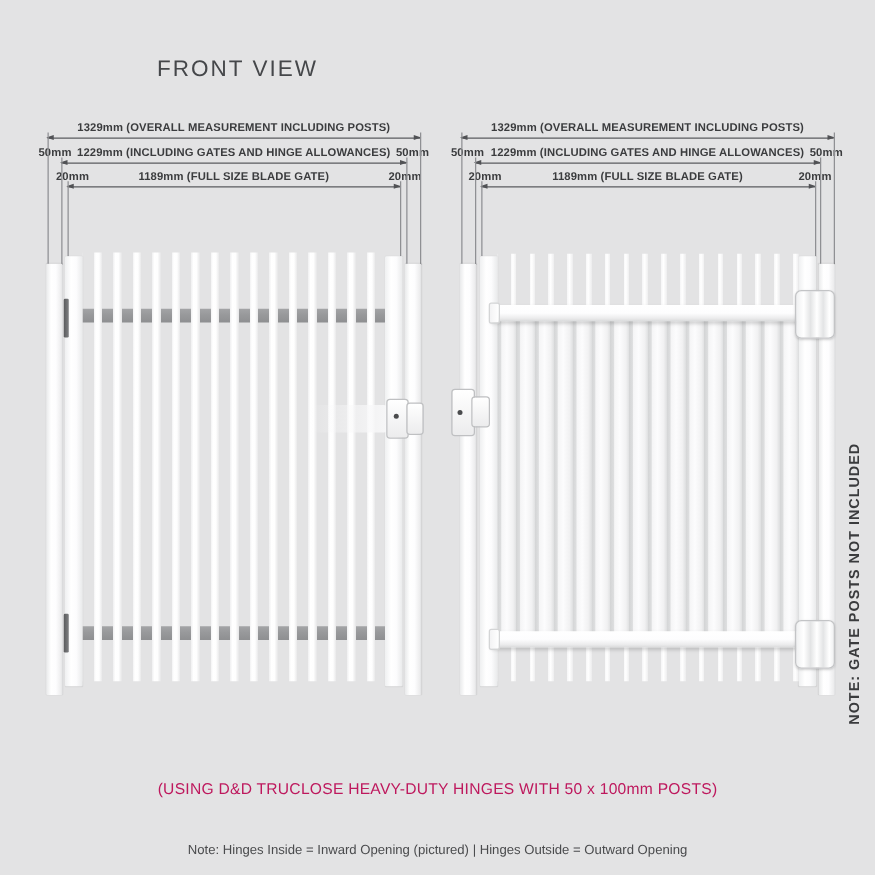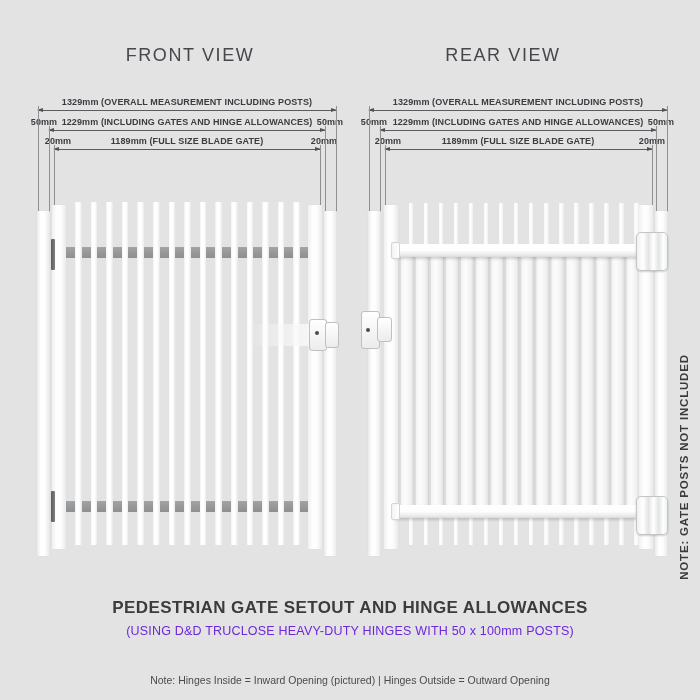--- a/index.html
+++ b/index.html
@@ -43,21 +43,21 @@
     border-radius:3px;}
   .latch-piece{position:absolute;background:linear-gradient(180deg,#ffffff,#ececed);border:1px solid #bfc0c2;border-radius:3px;}
   .latch-dot{position:absolute;width:4px;height:4px;border-radius:50%;background:#4a4b4d;}
 
   .side-note{position:absolute;transform:translate(-50%,-50%) rotate(-90deg);font-size:11.5px;font-weight:700;
     letter-spacing:.8px;color:#3a3b3d;white-space:nowrap;}
 
   .footer-title{position:absolute;left:350px;transform:translateX(-50%);font-size:17px;font-weight:600;
     letter-spacing:.4px;color:#3b3c3e;white-space:nowrap;}
   .footer-subtitle{position:absolute;left:350px;transform:translateX(-50%);font-size:12.5px;font-weight:400;
-    letter-spacing:.2px;color:#6d28d9;white-space:nowrap;}
+    letter-spacing:.2px;color:#be185d;white-space:nowrap;}
   .footer-note{position:absolute;left:350px;transform:translateX(-50%);font-size:10.5px;font-weight:400;
     color:#4a4b4d;white-space:nowrap;}
 </style>
 </head>
 <body>
 
 <div class="canvas">
 
   <div class="view-title" style="left:190px;top:45px;">FRONT VIEW</div>
 
@@ -98,21 +98,20 @@
   <div class="front-blades" style="left:66px;top:202px;width:242px;height:343px;"></div>
 
   <div class="hinge-slot" style="left:51px;top:239px;width:4px;height:31px;"></div>
   <div class="hinge-slot" style="left:51px;top:491px;width:4px;height:31px;"></div>
 
   <div class="latch-blur" style="left:248px;top:324px;width:62px;height:22px;"></div>
   <div class="latch-piece" style="left:309px;top:319px;width:16px;height:30px;"></div>
   <div class="latch-piece" style="left:325px;top:322px;width:12px;height:24px;"></div>
   <div class="latch-dot" style="left:315px;top:331px;"></div>
 
-  <div class="view-title" style="left:503px;top:45px;">REAR VIEW</div>
 
   <div class="dim-label" style="left:518px;top:97px;">1329mm (OVERALL MEASUREMENT INCLUDING POSTS)</div>
   <div class="dim-label" style="left:518px;top:117px;">1229mm (INCLUDING GATES AND HINGE ALLOWANCES)</div>
   <div class="dim-label" style="left:374px;top:117px;">50mm</div>
   <div class="dim-label" style="left:661px;top:117px;">50mm</div>
   <div class="dim-label" style="left:518px;top:136px;">1189mm (FULL SIZE BLADE GATE)</div>
   <div class="dim-label" style="left:388px;top:136px;">20mm</div>
   <div class="dim-label" style="left:652px;top:136px;">20mm</div>
 
   <div class="dim-line" style="left:369px;top:110px;width:298px;">
@@ -151,17 +150,16 @@
 
   <div class="hinge" style="left:636px;top:232px;"></div>
   <div class="hinge" style="left:636px;top:496px;"></div>
 
   <div class="latch-piece" style="left:361px;top:311px;width:17px;height:36px;"></div>
   <div class="latch-piece" style="left:377px;top:317px;width:13px;height:23px;"></div>
   <div class="latch-dot" style="left:366px;top:328px;"></div>
 
   <div class="side-note" style="left:684px;top:467px;">NOTE:  GATE POSTS NOT INCLUDED</div>
 
-  <div class="footer-title" style="top:598px;">PEDESTRIAN GATE SETOUT AND HINGE ALLOWANCES</div>
   <div class="footer-subtitle" style="top:624px;">(USING D&amp;D TRUCLOSE HEAVY-DUTY HINGES WITH 50 x 100mm POSTS)</div>
   <div class="footer-note" style="top:664px;margin-top:10px;">Note: Hinges Inside = Inward Opening (pictured) | Hinges Outside = Outward Opening</div>
 
 </div>
 
 </body></html>

